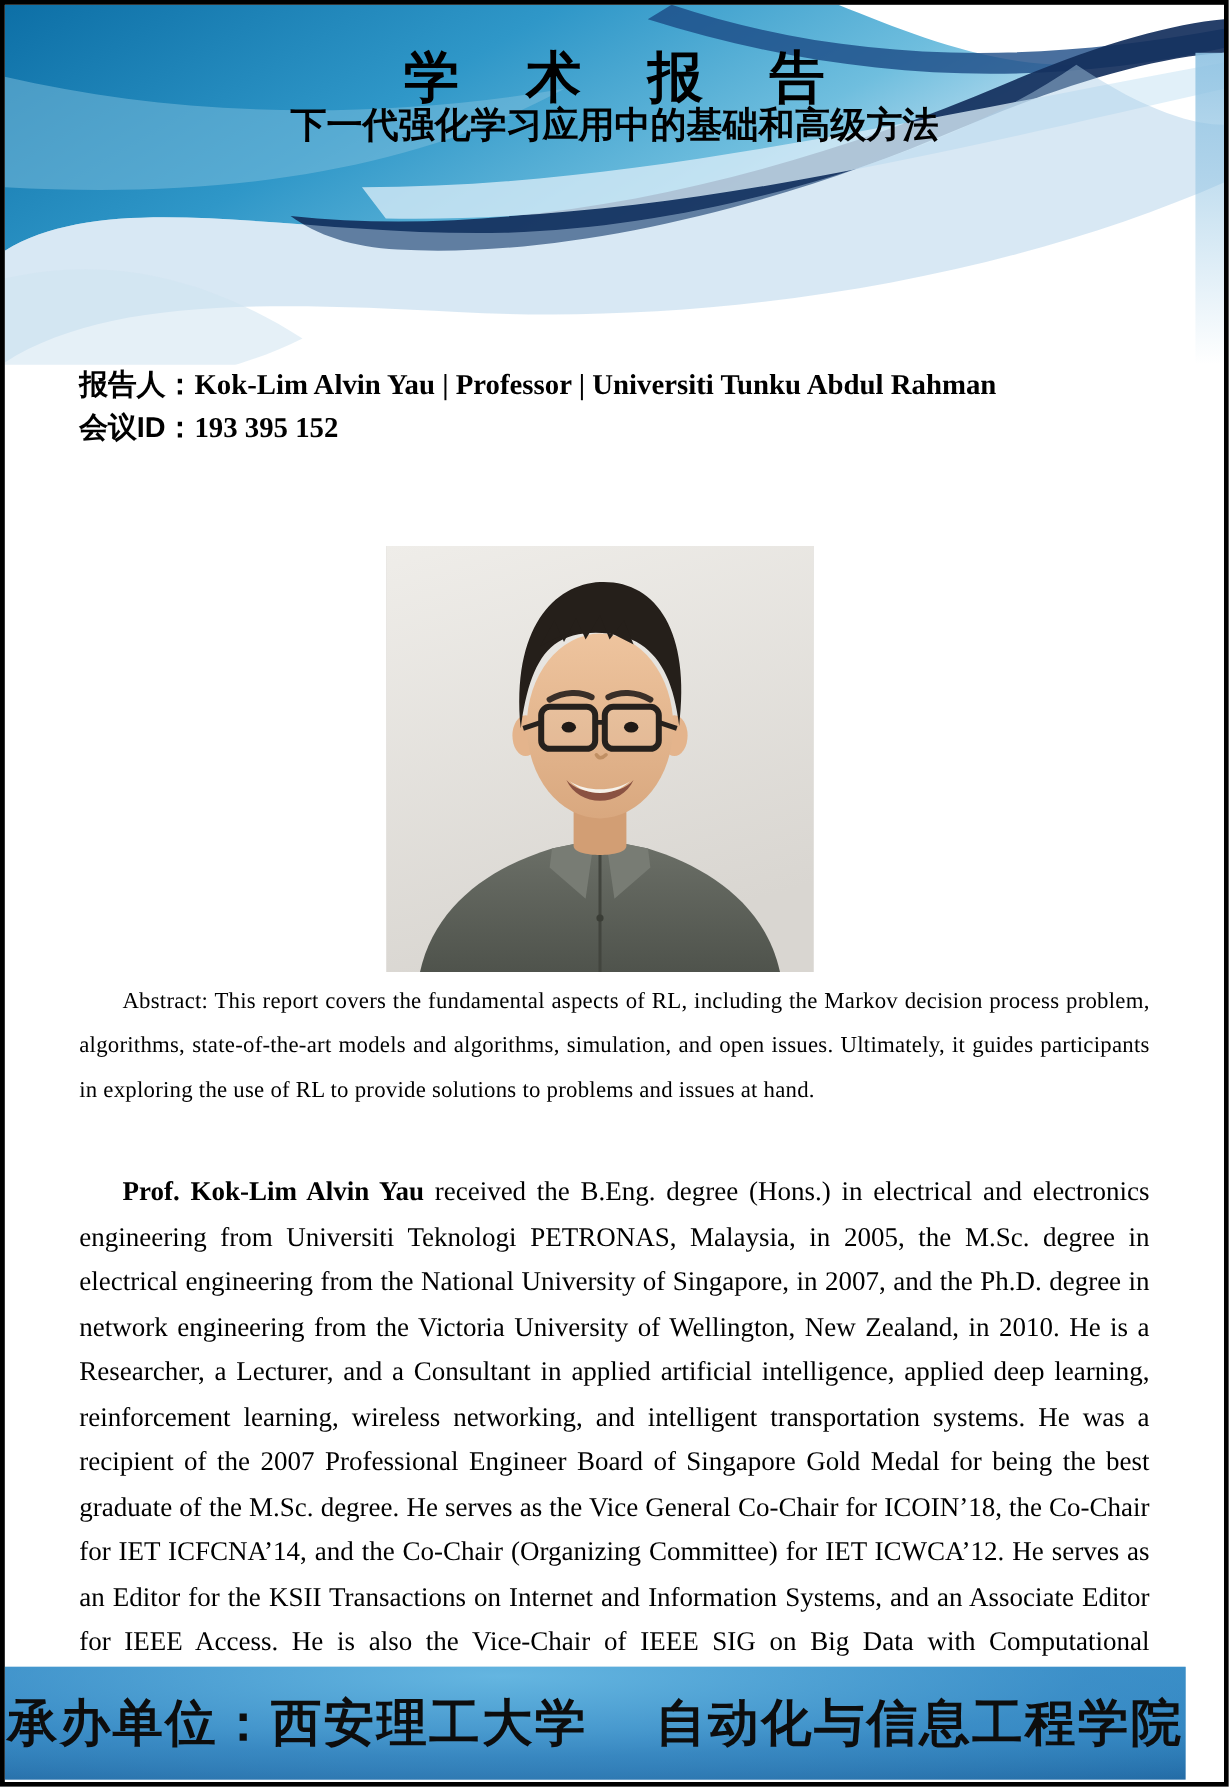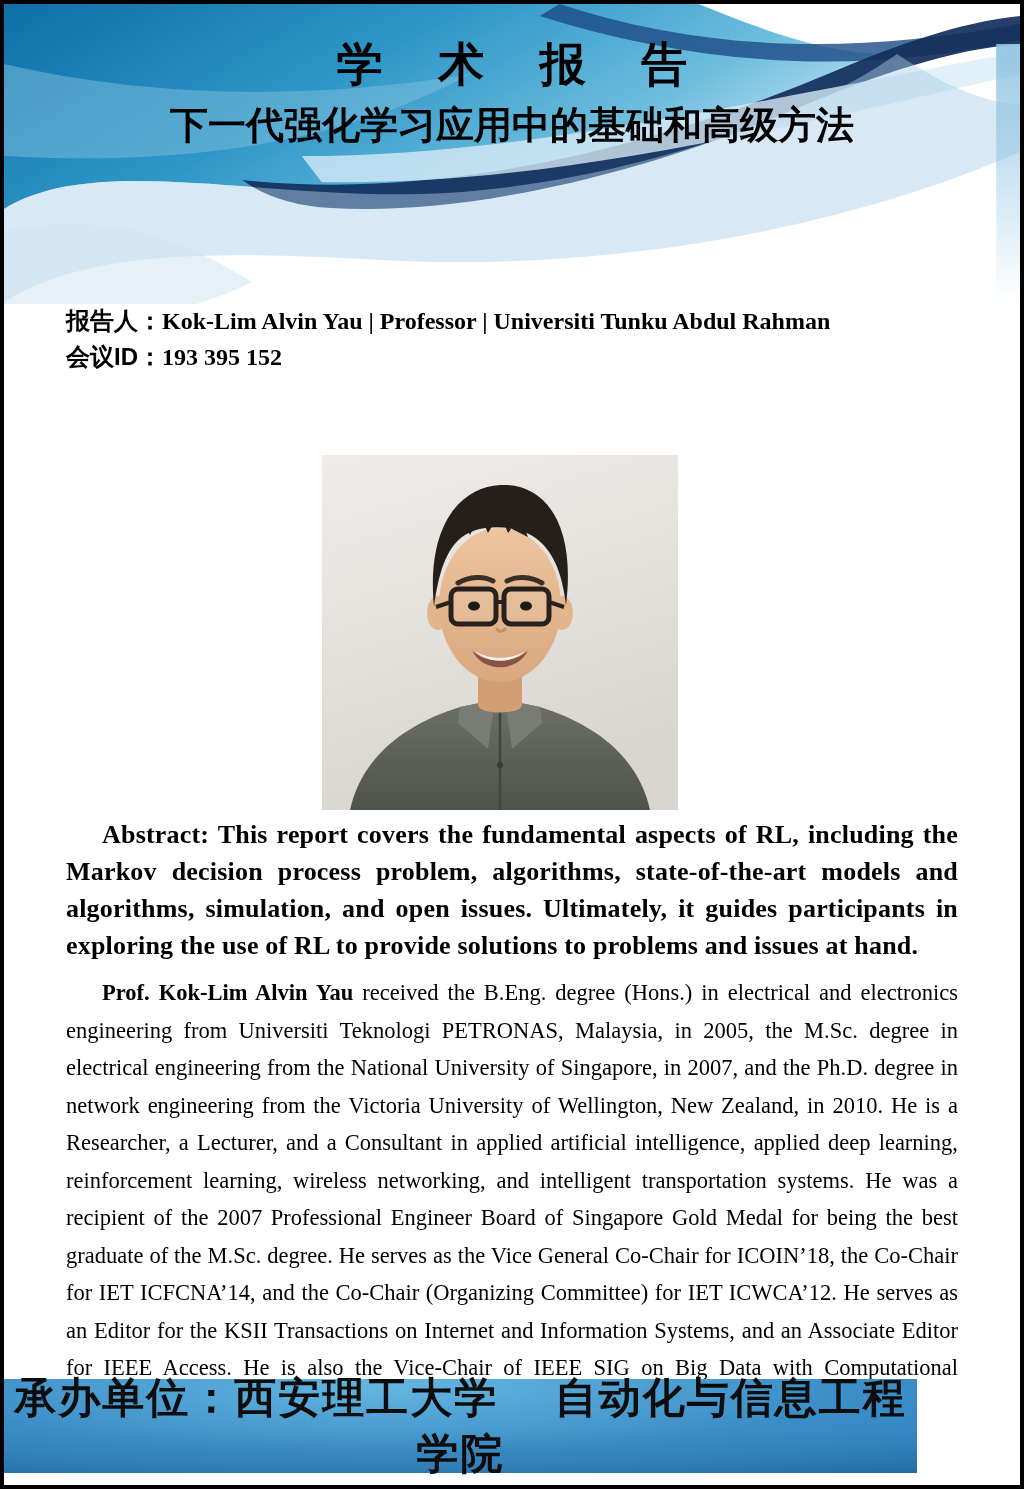--- a/index.html
+++ b/index.html
@@ -15,22 +15,22 @@
   }
   .waves{position:absolute;top:0;left:0;width:1016px;height:300px;display:block;}
   .kicker{
     position:absolute;top:30px;left:0;width:100%;
     text-align:center;font-size:46px;font-weight:600;
     letter-spacing:22px;text-indent:22px;
     font-family:"Liberation Serif", serif;
     z-index:3;margin:0;
   }
   .subtitle-cn{
-    position:absolute;top:96px;left:0;width:100%;
-    text-align:center;font-size:38px;font-weight:700;
+    position:absolute;top:80px;left:0;width:100%;
+    text-align:center;font-size:30px;font-weight:700;
     font-family:"Liberation Sans", sans-serif;
     z-index:3;margin:0;
   }
   .title-en{
     position:absolute;top:150px;left:0;width:100%;
     text-align:center;font-size:37px;font-weight:700;
     line-height:46px;
     font-family:"Liberation Serif", serif;
     z-index:3;
   }
@@ -42,32 +42,32 @@
   .info-label{font-family:"Liberation Sans", sans-serif;font-weight:700;}
   .info-value{font-family:"Liberation Serif", serif;font-weight:700;}
   .photo{
     position:absolute;top:451px;left:318px;
     width:356px;height:355px;
     z-index:3;box-shadow:0 0 0 1px #d8d5d0 inset;
   }
   .photo svg{display:block;width:100%;height:100%;}
   .abstract{
     position:absolute;top:812px;left:62px;width:892px;
-    margin:0;font-size:26px;line-height:37px;
-    font-weight:700;text-align:justify;text-indent:36px;
+    margin:0;font-size:19px;line-height:37px;
+    font-weight:400;text-align:justify;text-indent:36px;
     letter-spacing:0.2px;z-index:3;
   }
   .bio{
     position:absolute;top:970px;left:62px;width:892px;
     margin:0;font-size:22.5px;line-height:37.5px;
     text-align:justify;text-indent:36px;z-index:3;
   }
   .bio .lead{font-weight:700;}
   .footer{
-    position:absolute;left:0;bottom:12px;width:913px;height:94px;
+    position:absolute;left:0;bottom:2px;width:984px;height:94px;
     background:
       radial-gradient(ellipse 130% 190% at 42% 8%,
         rgba(110,190,230,0.85) 0%, rgba(70,150,205,0.6) 38%, rgba(30,100,160,0.0) 75%),
       linear-gradient(180deg,#2e86c2 0%, #2a7fbc 55%, #1d649f 100%);
     z-index:4;
   }
   .footer-text{
     position:absolute;left:0;top:50%;width:100%;
     transform:translateY(-50%);
     text-align:center;

